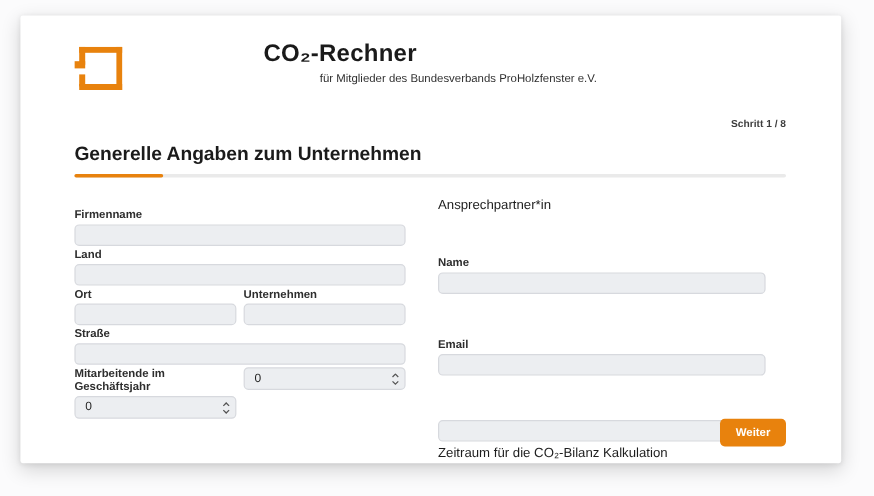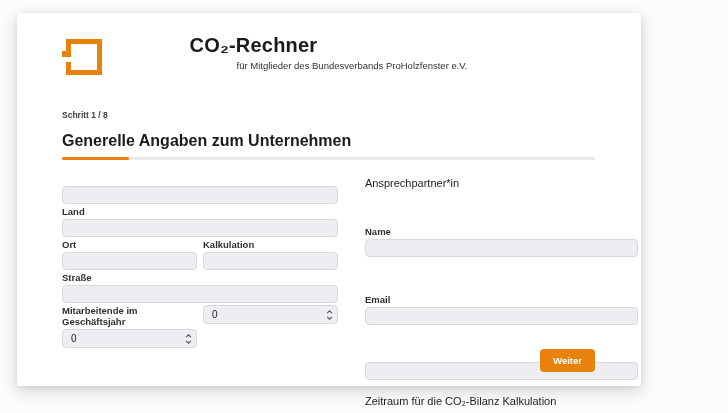--- a/index.html
+++ b/index.html
@@ -4,35 +4,35 @@
 <style>
   * { margin:0; padding:0; box-sizing:border-box; }
   html,body { width:728px; height:413px; overflow:hidden; }
   body {
     background:#fbfbfc;
     font-family:"Liberation Sans","DejaVu Sans",sans-serif;
     color:#1e1e1e;
   }
   .card {
     position:absolute; left:17px; top:13px;
-    width:624px; height:373px;
+    width:684px; height:373px;
     background:#ffffff;
     border-radius:2px;
     box-shadow:0 5px 16px rgba(0,0,0,0.16), 0 1px 4px rgba(0,0,0,0.08);
     padding:13px 46px 0 45px;
   }
   
   .hdr { position:relative; height:62px; }
   .logo { position:absolute; left:0; top:13px; width:40px; height:36px; }
   .hdr-text { text-align:center; padding-top:8px; }
   .hdr-block { display:inline-block; text-align:left; }
   .title { font-size:20px; font-weight:700; letter-spacing:0.2px; color:#1a1a1a; }
   .subtitle { font-size:9.5px; color:#2f2f2f; margin-top:3px;padding-left:47px; }
   
-  .step-label { margin-top:22px; font-size:8.5px; font-weight:700; color:#3d3d3d; }
+  .step-label { margin-top:10px; font-size:8.5px; font-weight:700; color:#3d3d3d;text-align:right; }
   .page-heading { margin-top:12px; font-size:16px; font-weight:700; color:#1b1b1b; }
   .progress { margin-top:7px; height:3px; background:#eaeaea; border-radius:2px; position:relative; }
   .progress-fill { position:absolute; left:0; top:0; height:3px; border-radius:2px; }
   
   .form-grid { display:grid; grid-template-columns:276px 273px; column-gap:27px; margin-top:17px; }
   .col-left { padding-top:9px; }
   .group { margin-bottom:2px; }
   .lbl { display:block; font-size:9.5px; font-weight:700; color:#2e2e2e; line-height:11px; margin-bottom:2px; }
   .txt {
     display:block; width:100%; height:18px;
@@ -42,21 +42,21 @@
   .row2 { display:flex; gap:6px; }
   .row2 .group { flex:1; }
   .numwrap { position:relative; }
   .numwrap .txt { height:19px; padding-right:18px; }
   .stepper {
     position:absolute; right:5px; top:0; height:100%;
     display:flex; flex-direction:column; justify-content:center; gap:2px;
     cursor:pointer;
   }
   .sec-heading { font-size:11px; font-weight:400; color:#1d1d1d; margin-bottom:7px; }
-  .sec-heading.second { margin-top:15px; }
+  .sec-heading.second { margin-top:4px; }
   .col-right .group { margin-bottom:3px;margin-top:37px; }
   .date .txt { height:20px; }
   
   .next-btn {
     position:absolute; right:46px; bottom:14px;
     border:none; border-radius:4px;
     color:#ffffff; font-family:inherit; font-size:9.5px; font-weight:700;
     padding:6px 13px; cursor:pointer;
   }
 </style>
@@ -87,33 +87,34 @@
   <div class="step-label">Schritt 1 / 8</div>
   <h1 class="page-heading">Generelle Angaben zum Unternehmen</h1>
   <div class="progress">
     <div class="progress-fill" style="width: 12.5%; background: rgb(232, 130, 13);"></div>
   </div>
 
   <div class="form-grid">
 
     <div class="col-left">
       <div class="group">
+        <label class="lbl">Firmenname</label>
         <input class="txt" type="text" value="" style="">
       </div>
       <div class="group">
         <label class="lbl">Land</label>
         <input class="txt" type="text" value="" style="">
       </div>
       <div class="row2">
         <div class="group">
           <label class="lbl">Ort</label>
           <input class="txt" type="text" value="" style="">
         </div>
         <div class="group">
-          <label class="lbl">Kalkulation</label>
+          <label class="lbl">Unternehmen</label>
           <input class="txt" type="text" value="" style="">
         </div>
       </div>
       <div class="group">
         <label class="lbl">Straße</label>
         <input class="txt" type="text" value="" style="">
       </div>
       <div class="row2">
         <div class="group">
           <label class="lbl">Mitarbeitende im Geschäftsjahr</label>

